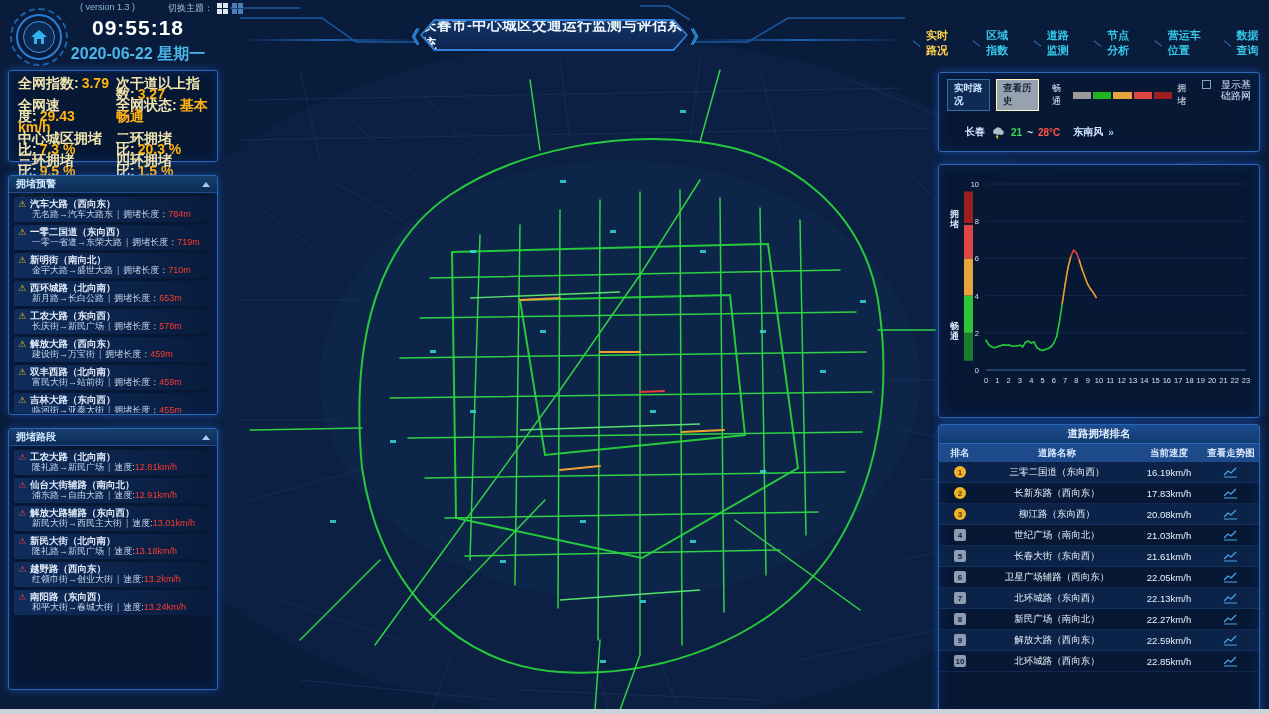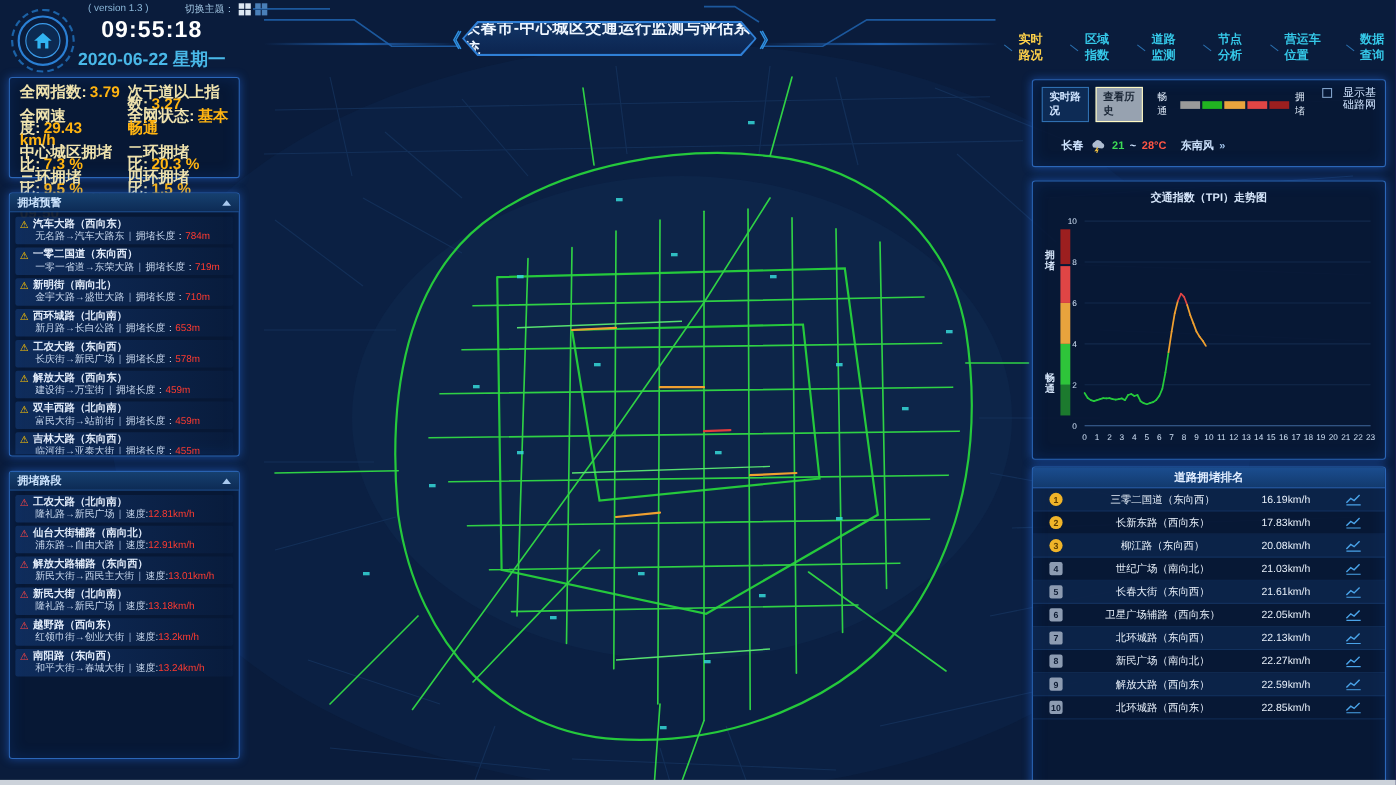--- a/index.html
+++ b/index.html
@@ -1,19 +1,19 @@
 <!DOCTYPE html>
 <html><head>
 <meta charset="utf-8">
 <style>
   * { margin:0; padding:0; box-sizing:border-box; }
   html,body { background:#061225; }
   body { font-family:"Liberation Sans","DejaVu Sans",sans-serif; }
   #app { position:relative; width:1269px; height:714px; overflow:hidden;
-         background:#4c1d95; }
+         background:#000000; }
   #map { position:absolute; left:0; top:0; }
   
   .home-wrap { position:absolute; left:10px; top:8px; width:58px; height:58px; }
   .ring1 { position:absolute; left:0; top:0; width:58px; height:58px; border:2px dashed #1c62a6; border-radius:50%; }
   .ring2 { position:absolute; left:6px; top:6px; width:46px; height:46px; border:2px solid #2a7fd4; border-radius:50%; }
   .ring3 { position:absolute; left:13px; top:13px; width:32px; height:32px; border:1px solid #3b9ae8; border-radius:50%; background:#0c2a52; display:flex; align-items:center; justify-content:center; }
   .ver { position:absolute; left:80px; top:2px; font-size:9px; color:#8ab6d8; }
   .theme { position:absolute; left:168px; top:2px; font-size:9px; color:#9fc3e0; display:flex; align-items:center; gap:4px; }
   .sqgrid { display:inline-grid; grid-template-columns:5px 5px; gap:1px; }
   .sq { width:5px; height:5px; }
@@ -441,21 +441,20 @@
       </svg>
       <span class="lo">21</span>
       <span>~</span>
       <span class="hi">28°C</span>
       <span class="wind">东南风</span>
       <span class="arr">»</span>
     </div>
   </div>
 
   <div class="panel" id="chartp">
-    <div class="ctitle">交通指数（TPI）走势图</div>
     <svg id="tpi-svg" width="318" height="228" viewBox="0 0 318 228">
         <text x="39" y="203" text-anchor="end" class="tick">0</text>
         <line x1="46" y1="162.8" x2="306" y2="162.8" stroke="rgba(90,140,210,0.14)"></line>
         <text x="39" y="165.8" text-anchor="end" class="tick">2</text>
         <line x1="46" y1="125.6" x2="306" y2="125.6" stroke="rgba(90,140,210,0.14)"></line>
         <text x="39" y="128.6" text-anchor="end" class="tick">4</text>
         <line x1="46" y1="88.4" x2="306" y2="88.4" stroke="rgba(90,140,210,0.14)"></line>
         <text x="39" y="91.4" text-anchor="end" class="tick">6</text>
         <line x1="46" y1="51.19999999999999" x2="306" y2="51.19999999999999" stroke="rgba(90,140,210,0.14)"></line>
         <text x="39" y="54.19999999999999" text-anchor="end" class="tick">8</text>
@@ -530,20 +529,26 @@
         <line x1="142.08695652173913" y1="99.55999999999999" x2="144.91304347826087" y2="107" stroke="#f0a030" stroke-width="1.6" stroke-linecap="round"></line>
         <line x1="144.91304347826087" y1="107" x2="147.73913043478262" y2="114.44000000000001" stroke="#f0a030" stroke-width="1.6" stroke-linecap="round"></line>
         <line x1="147.73913043478262" y1="114.44000000000001" x2="150.56521739130434" y2="119.09" stroke="#f0a030" stroke-width="1.6" stroke-linecap="round"></line>
         <line x1="150.56521739130434" y1="119.09" x2="153.3913043478261" y2="122.80999999999999" stroke="#f0a030" stroke-width="1.6" stroke-linecap="round"></line>
         <line x1="153.3913043478261" y1="122.80999999999999" x2="156.2173913043478" y2="127.46000000000001" stroke="#f0a030" stroke-width="1.6" stroke-linecap="round"></line>
       </svg>
   </div>
 
   <div class="panel" id="ranking">
     <div class="rtitle">道路拥堵排名</div>
+    <div class="rhead">
+      <span class="c-rank">排名</span>
+      <span class="c-name">道路名称</span>
+      <span class="c-speed">当前速度</span>
+      <span class="c-icon">查看走势图</span>
+    </div>
     <div>
       <div class="rrow">
         <span class="c-rank">
             <span class="badge gold">1</span>
           </span>
         <span class="c-name">三零二国道（东向西）</span>
         <span class="c-speed">16.19km/h</span>
         <span class="c-icon">
             <svg width="16" height="11" viewBox="0 0 16 11">
               <polyline points="1,8 5,4 8,6 13,1" stroke="#4aa3e8" fill="none" stroke-width="1.3"></polyline>

